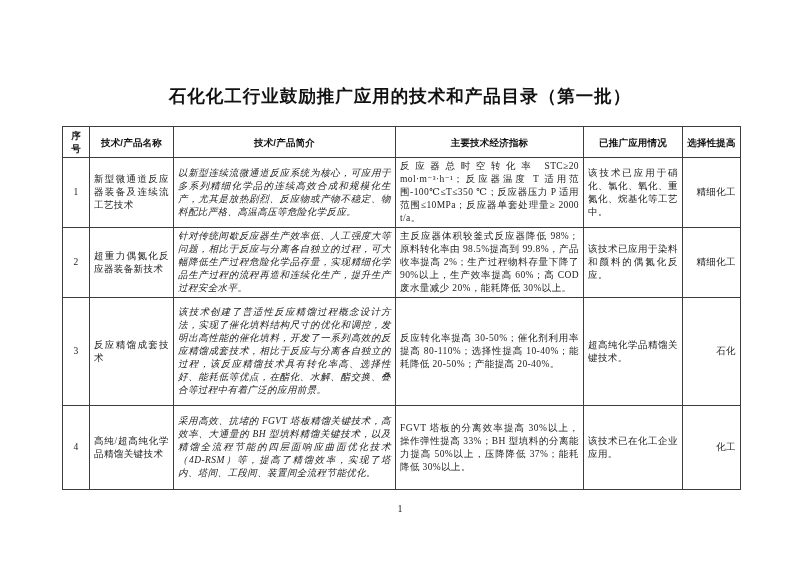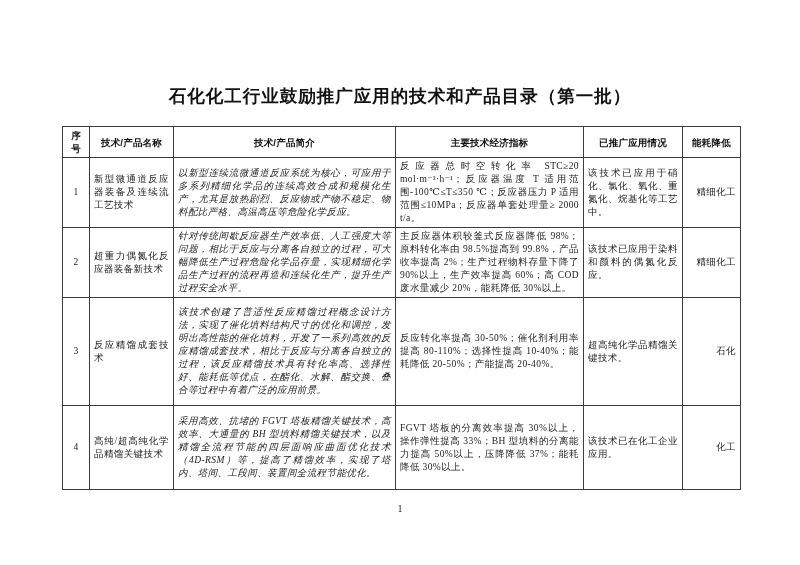--- a/index.html
+++ b/index.html
@@ -83,21 +83,21 @@
         <col style="width:99px">
         <col style="width:58px">
     </colgroup>
     <thead>
       <tr class="hdr">
         <th>序号</th>
         <th>技术/产品名称</th>
         <th>技术/产品简介</th>
         <th>主要技术经济指标</th>
         <th>已推广应用情况</th>
-        <th>能耗降低</th>
+        <th>选择性提高</th>
       </tr>
     </thead>
     <tbody>
       <tr class="row-1">
         <td class="c-no">1</td>
         <td class="c-name">新型微通道反应器装备及连续流工艺技术</td>
         <td class="c-brief">以新型连续流微通道反应系统为核心，可应用于多系列精细化学品的连续高效合成和规模化生产，尤其是放热剧烈、反应物或产物不稳定、物料配比严格、高温高压等危险化学反应。</td>
         <td class="c-ind">反应器总时空转化率 STC≥20 mol·m⁻³·h⁻¹；反应器温度 T 适用范围-100℃≤T≤350 ℃；反应器压力 P 适用范围≤10MPa；反应器单套处理量≥ 2000 t/a。</td>
         <td class="c-app">该技术已应用于硝化、氯化、氧化、重氮化、烷基化等工艺中。</td>
         <td class="c-field">

